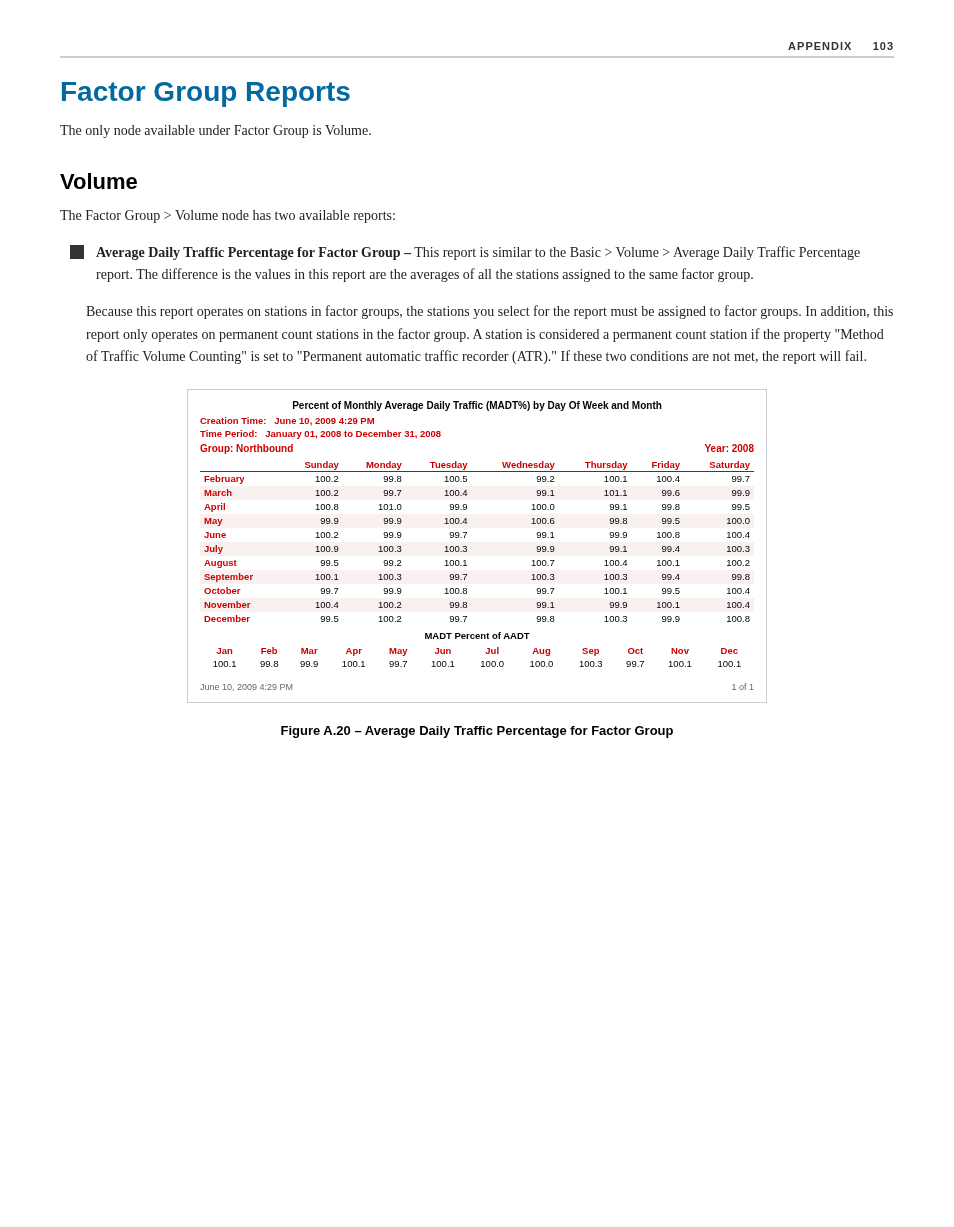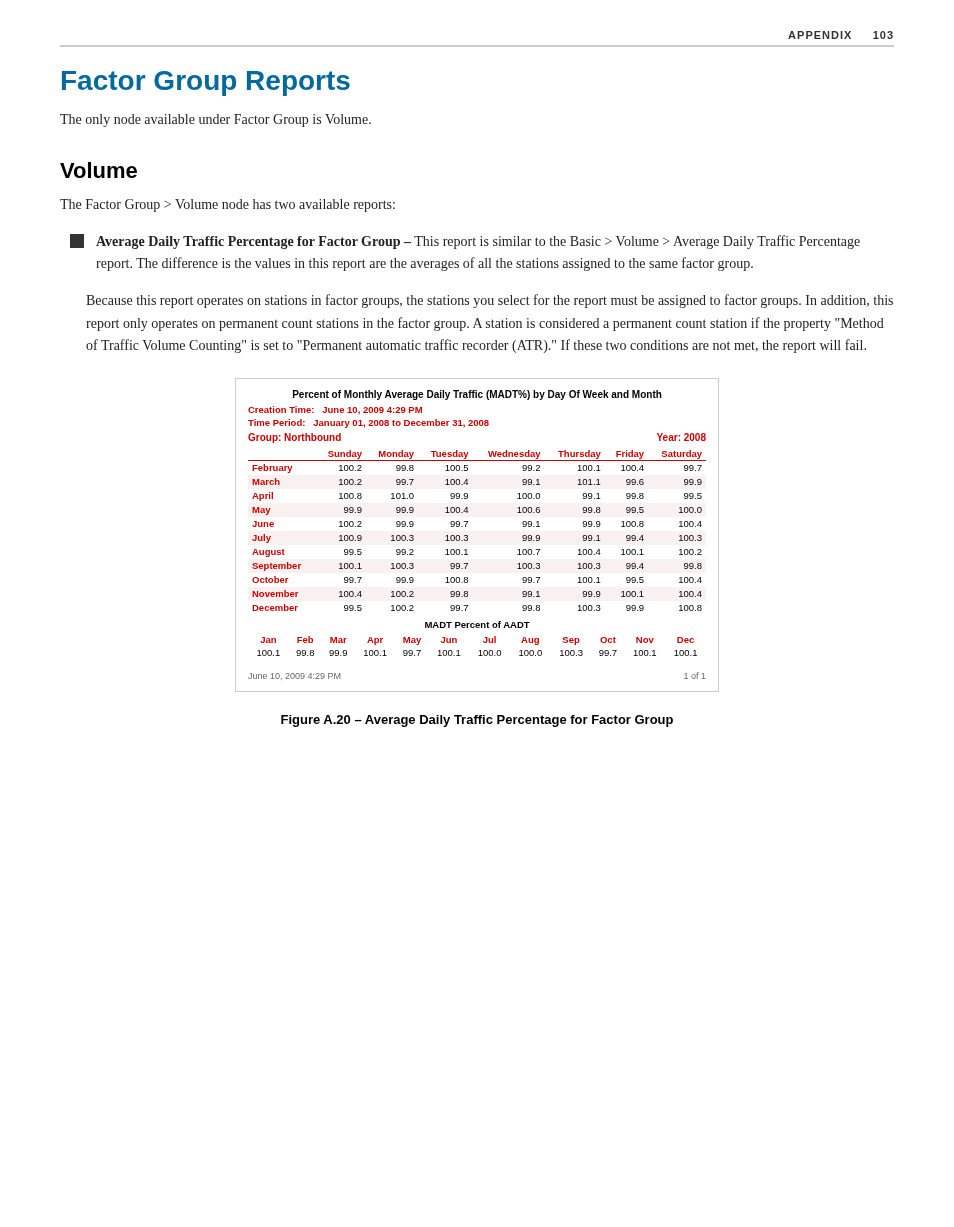--- a/index.html
+++ b/index.html
@@ -11,21 +11,21 @@
       width: 954px;
       min-height: 1227px;
       padding: 0;
     }
 
     .page-container {
       width: 954px;
       min-height: 1227px;
       background: #fff;
       position: relative;
-      padding: 29px 60px 40px 60px;
+      padding: 40px 60px 40px 60px;
     }
 
     .top-bar {
       display: flex;
       justify-content: flex-end;
       align-items: center;
       margin-bottom: 8px;
       border-bottom: 2px solid #ccc;
       padding-bottom: 4px;
     }
@@ -106,21 +106,21 @@
       line-height: 1.6;
       margin-bottom: 16px;
       color: #222;
       margin-left: 26px;
     }
 
     
     .report-container {
       border: 1px solid #ccc;
       margin: 20px auto;
-      width: 484px;
+      width: 580px;
       background: #fff;
       font-family: Arial, Helvetica, sans-serif;
       font-size: 10px;
       padding: 10px 12px;
     }
 
     .report-title-line {
       text-align: center;
       font-size: 10px;
       font-weight: bold;

